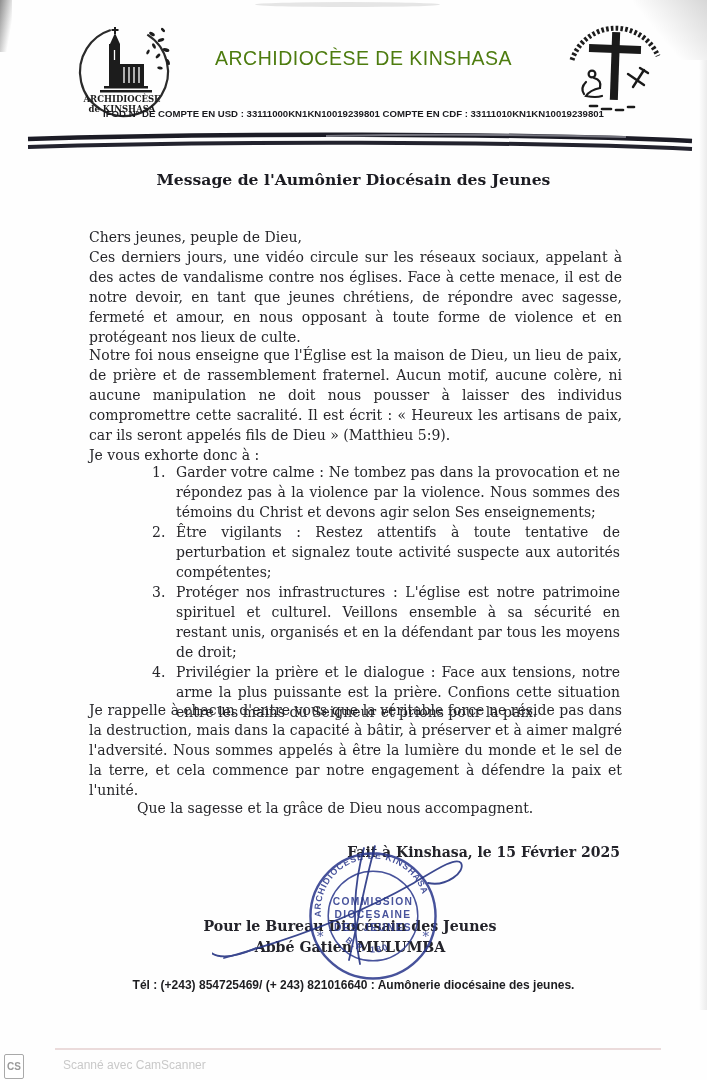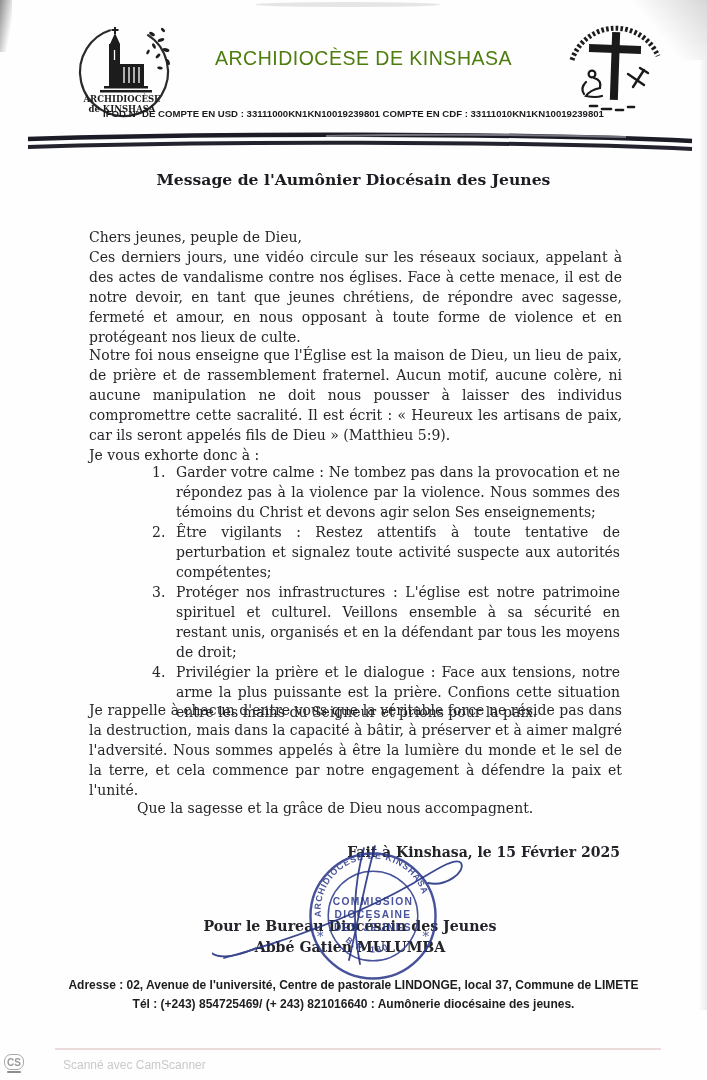--- a/index.html
+++ b/index.html
@@ -46,22 +46,22 @@
   .dateline{position:absolute;right:87px;top:844px;font-size:14px;font-weight:bold;color:#23232a;}
   .sigblock{position:absolute;left:180px;top:895px;width:340px;text-align:center;
     font-size:14.2px;font-weight:bold;line-height:21px;color:#23232a;margin-top:21px;}
   
   .stamp{position:absolute;left:303px;top:846px;width:140px;height:140px;z-index:5;opacity:.88;}
   .signature{position:absolute;left:212px;top:842px;width:290px;height:135px;z-index:6;}
   
   .footer{position:absolute;left:40px;right:40px;top:976px;text-align:center;z-index:2;
     font-family:"Liberation Sans",sans-serif;font-size:12px;font-weight:bold;line-height:19px;color:#1d1d20;}
   
-  .cs-badge{position:absolute;left:4px;top:1054px;width:20px;height:16px;border:1.5px solid #a9a9a9;
-    border-radius:7px;background:#fff;box-sizing:border-box;
+  .cs-badge{position:absolute;left:4px;top:1054px;width:20px;height:25px;border:1.5px solid #a9a9a9;
+    border-radius:2px;background:#fff;box-sizing:border-box;
     font-family:"Liberation Sans",sans-serif;font-size:10px;font-weight:bold;color:#9a9a9a;
     display:flex;align-items:center;justify-content:center;}
   .cs-badge::after{content:"";position:absolute;left:2px;right:2px;bottom:-4px;height:2.5px;background:#8d8d8d;border-radius:1px;}
   .cs-text{position:absolute;left:30px;top:1058px;font-family:"Liberation Sans",sans-serif;
     font-size:12px;color:#c9c9c9;margin-left:33px;}
 </style>
 </head>
 <body>
 
 <div id="canvas">
@@ -205,20 +205,19 @@
   <svg class="signature" viewBox="0 0 290 135">
     <g fill="none" stroke="#273584" stroke-width="1.8" stroke-linecap="round" opacity=".9">
       <path d="M 12 116 C 70 100, 140 76, 200 42 C 222 29, 244 14, 249 21 C 254 30, 234 45, 216 41"></path>
       <path d="M -2 110 C 8 118, 26 114, 44 106"></path>
       <path d="M 152 6 C 142 42, 140 82, 148 122"></path>
       <path d="M 163 4 C 152 44, 146 80, 137 118"></path>
     </g>
   </svg>
 
   <div class="footer">
-    <div>Adresse : 02, Avenue de l'université, Centre de pastorale LINDONGE, local 37, Commune de LIMETE</div>
     <div>Tél : (+243) 854725469/ (+ 243) 821016640 : Aumônerie diocésaine des jeunes.</div>
   </div>
 
   <div class="cs-badge">CS</div>
   <div class="cs-text">Scanné avec CamScanner</div>
 
 </div>
 
 </body></html>

